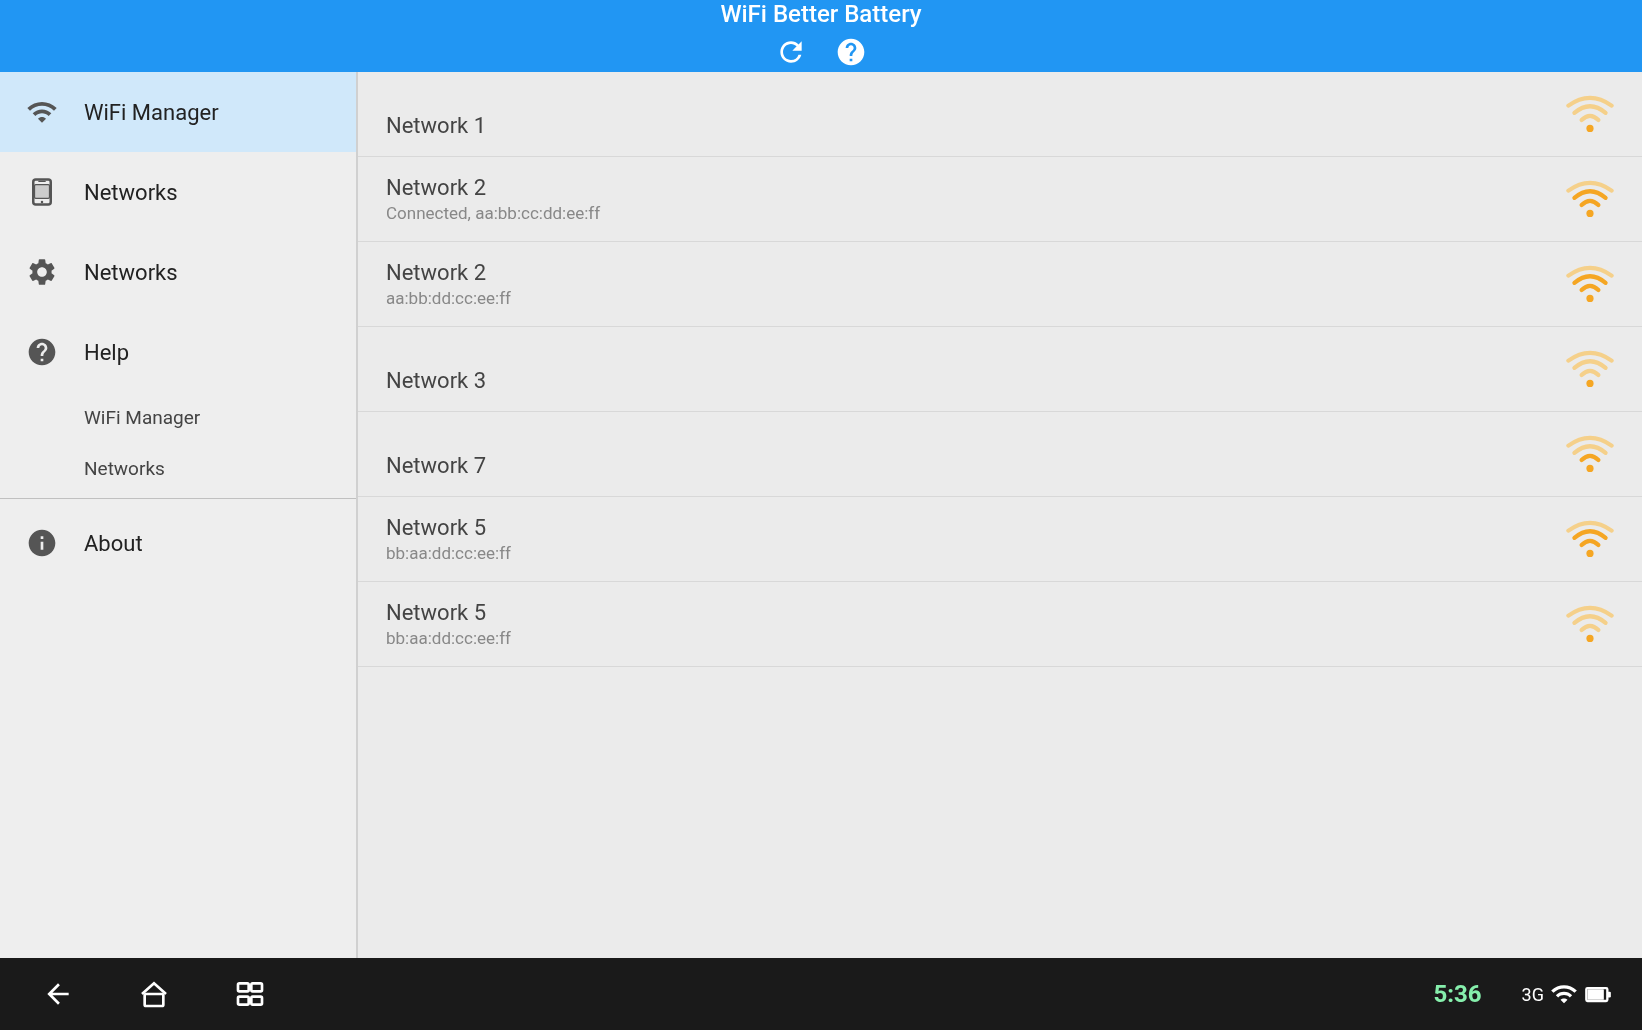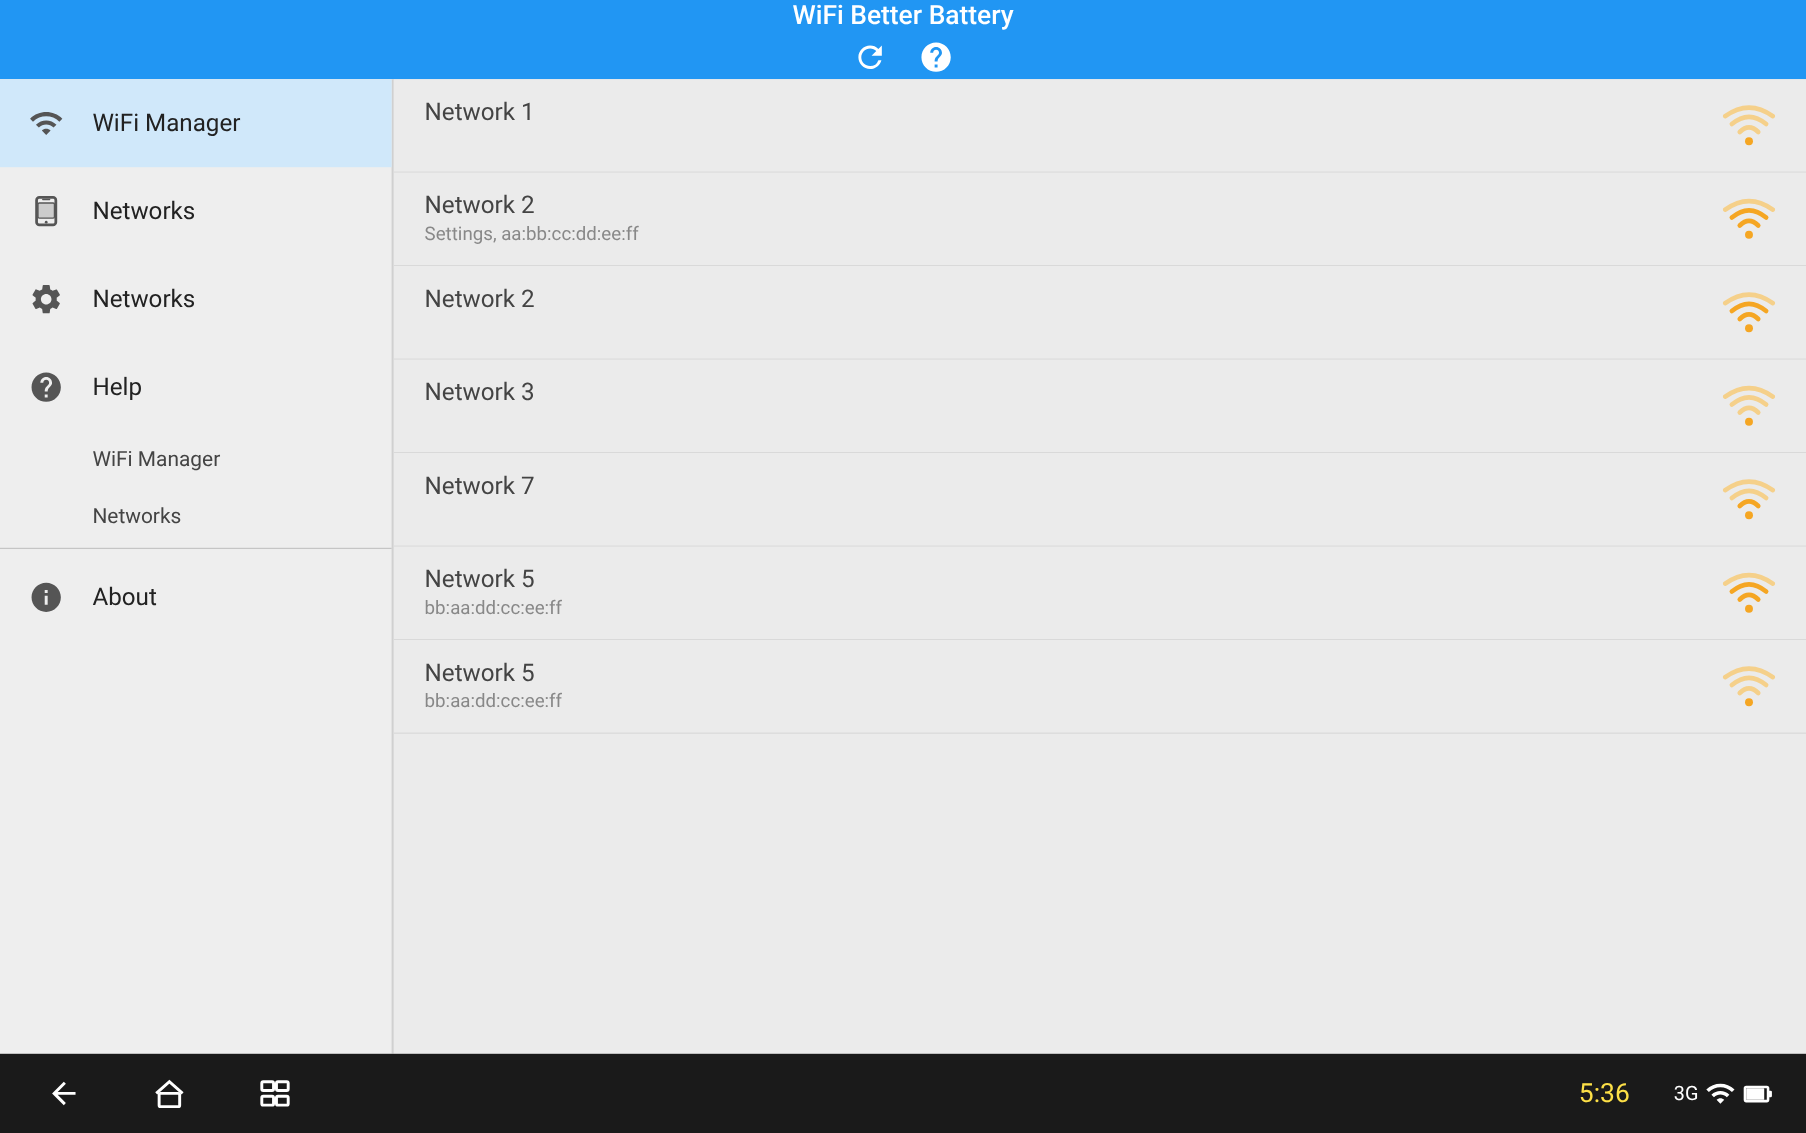--- a/index.html
+++ b/index.html
@@ -104,21 +104,21 @@
 
     
     .network-list {
       flex: 1;
       background: #ebebeb;
       overflow-y: auto;
     }
 
     .network-item {
       display: flex;
-      align-items: flex-start;
+      align-items: flex-end;
       padding: 18px 28px;
       border-bottom: 1px solid #d8d8d8;
       background: #ebebeb;
       cursor: pointer;
       min-height: 80px;
     }
     .network-info {
       flex: 1;
     }
     .network-name {
@@ -144,23 +144,23 @@
       height: 72px;
       background: #1a1a1a;
       display: flex;
       align-items: center;
       padding: 0 30px;
       flex-shrink: 0;
       gap: 40px;
     }
     .bottom-bar-spacer { flex: 1; }
     .bottom-bar-time {
-      color: #fde047;
+      color: #86efac;
       font-size: 24px;
-      font-weight: 400;
+      font-weight: 700;
     }
     .bottom-bar-status {
       display: flex;
       align-items: center;
       gap: 6px;
       color: white;
       font-size: 18px;
     }
     .bottom-nav-btn {
       display: flex;
@@ -268,38 +268,39 @@
 
       <path d="M7,14 Q20,3 33,14" fill="none" stroke="#F5D08A" stroke-width="3.5" stroke-linecap="round"></path>
 
       <path d="M2,8 Q20,-5 38,8" fill="none" stroke="#F5D08A" stroke-width="3.5" stroke-linecap="round"></path>
     </svg>
         </div>
       </div>
       <div class="network-item">
         <div class="network-info">
           <div class="network-name">Network 2</div>
-          <div class="network-detail">Settings, aa:bb:cc:dd:ee:ff</div>
+          <div class="network-detail">Connected, aa:bb:cc:dd:ee:ff</div>
         </div>
         <div class="wifi-signal">
           <svg viewBox="0 0 40 30" width="48" height="48" xmlns="http://www.w3.org/2000/svg">
 
       <circle cx="20" cy="27" r="3" fill="#F5A623"></circle>
 
       <path d="M13,20 Q20,13 27,20" fill="none" stroke="#F5A623" stroke-width="3.5" stroke-linecap="round"></path>
 
       <path d="M7,14 Q20,3 33,14" fill="none" stroke="#F5A623" stroke-width="3.5" stroke-linecap="round"></path>
 
       <path d="M2,8 Q20,-5 38,8" fill="none" stroke="#F5D08A" stroke-width="3.5" stroke-linecap="round"></path>
     </svg>
         </div>
       </div>
       <div class="network-item">
         <div class="network-info">
           <div class="network-name">Network 2</div>
+          <div class="network-detail">aa:bb:dd:cc:ee:ff</div>
         </div>
         <div class="wifi-signal">
           <svg viewBox="0 0 40 30" width="48" height="48" xmlns="http://www.w3.org/2000/svg">
 
       <circle cx="20" cy="27" r="3" fill="#F5A623"></circle>
 
       <path d="M13,20 Q20,13 27,20" fill="none" stroke="#F5A623" stroke-width="3.5" stroke-linecap="round"></path>
 
       <path d="M7,14 Q20,3 33,14" fill="none" stroke="#F5A623" stroke-width="3.5" stroke-linecap="round"></path>
 

